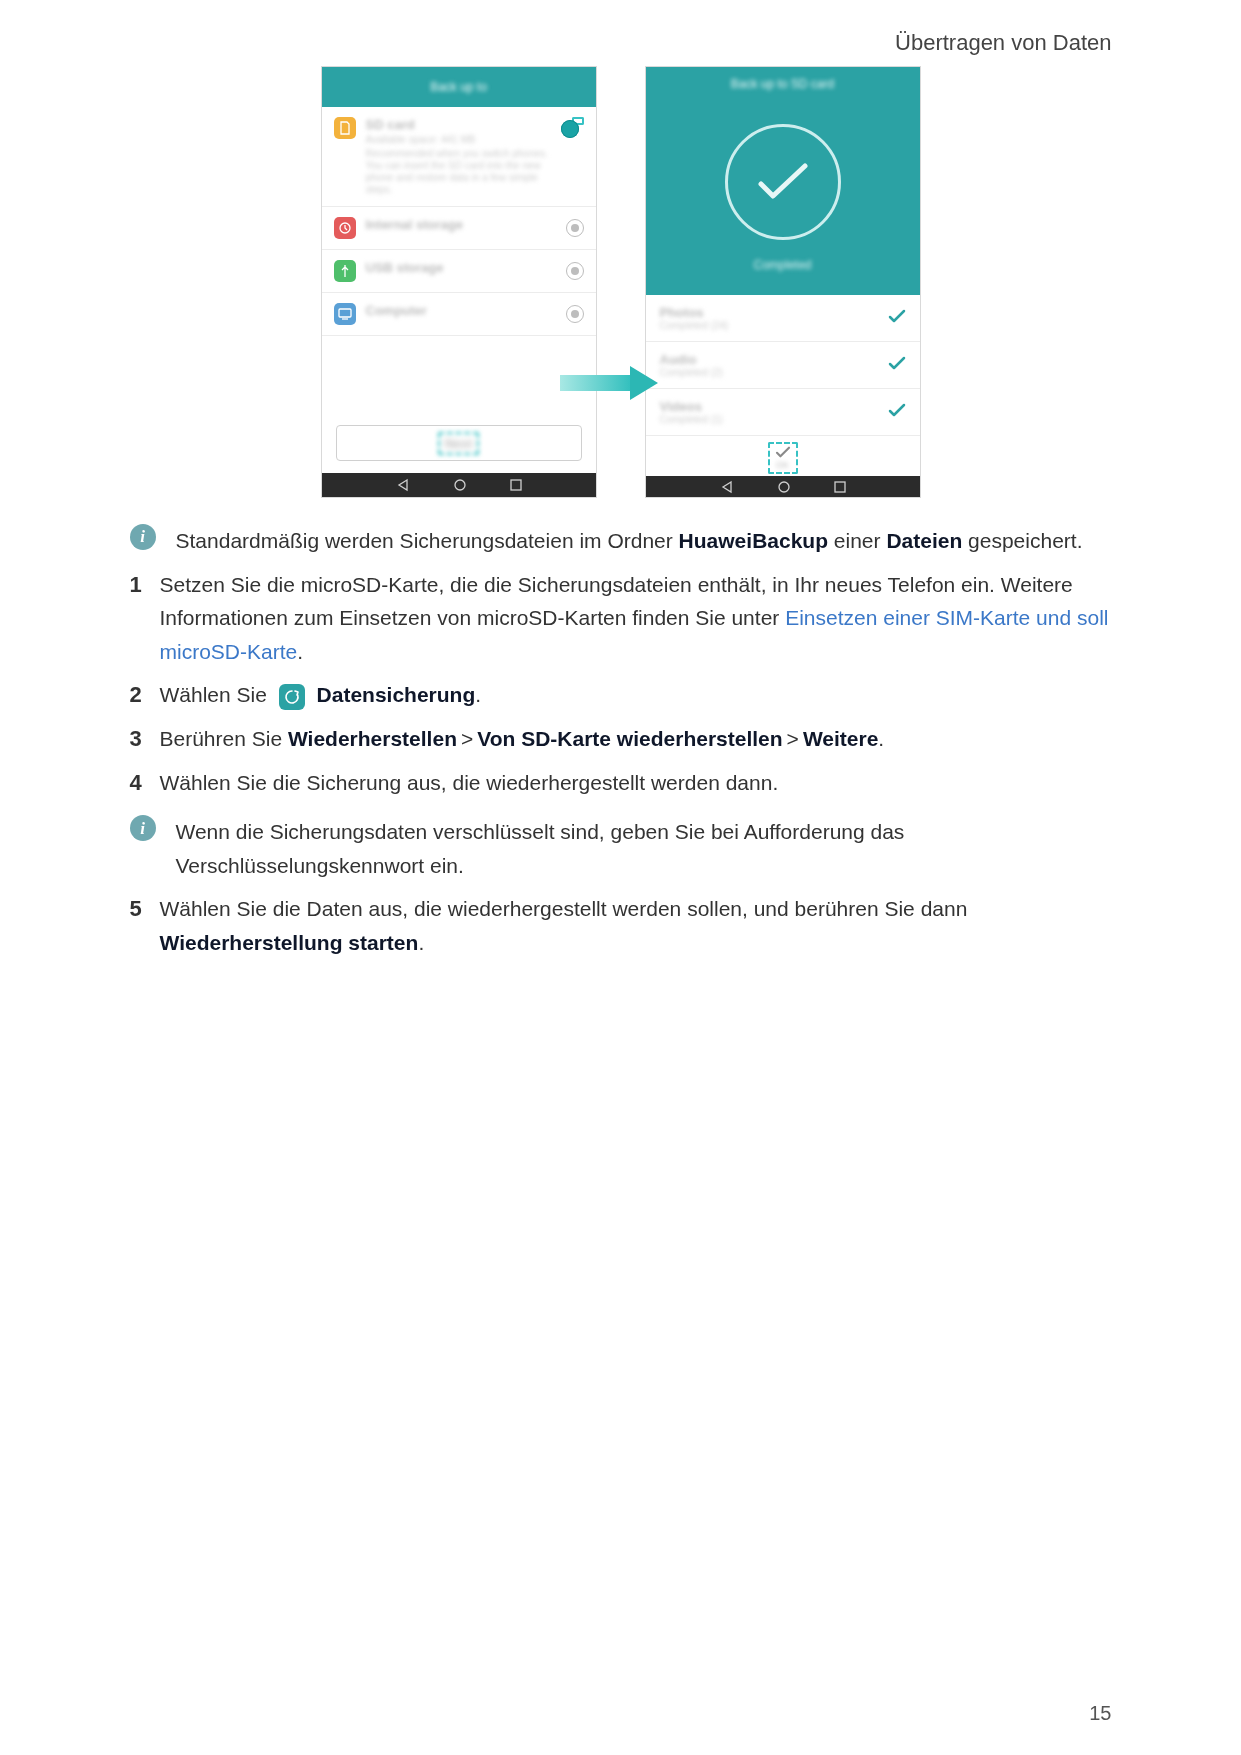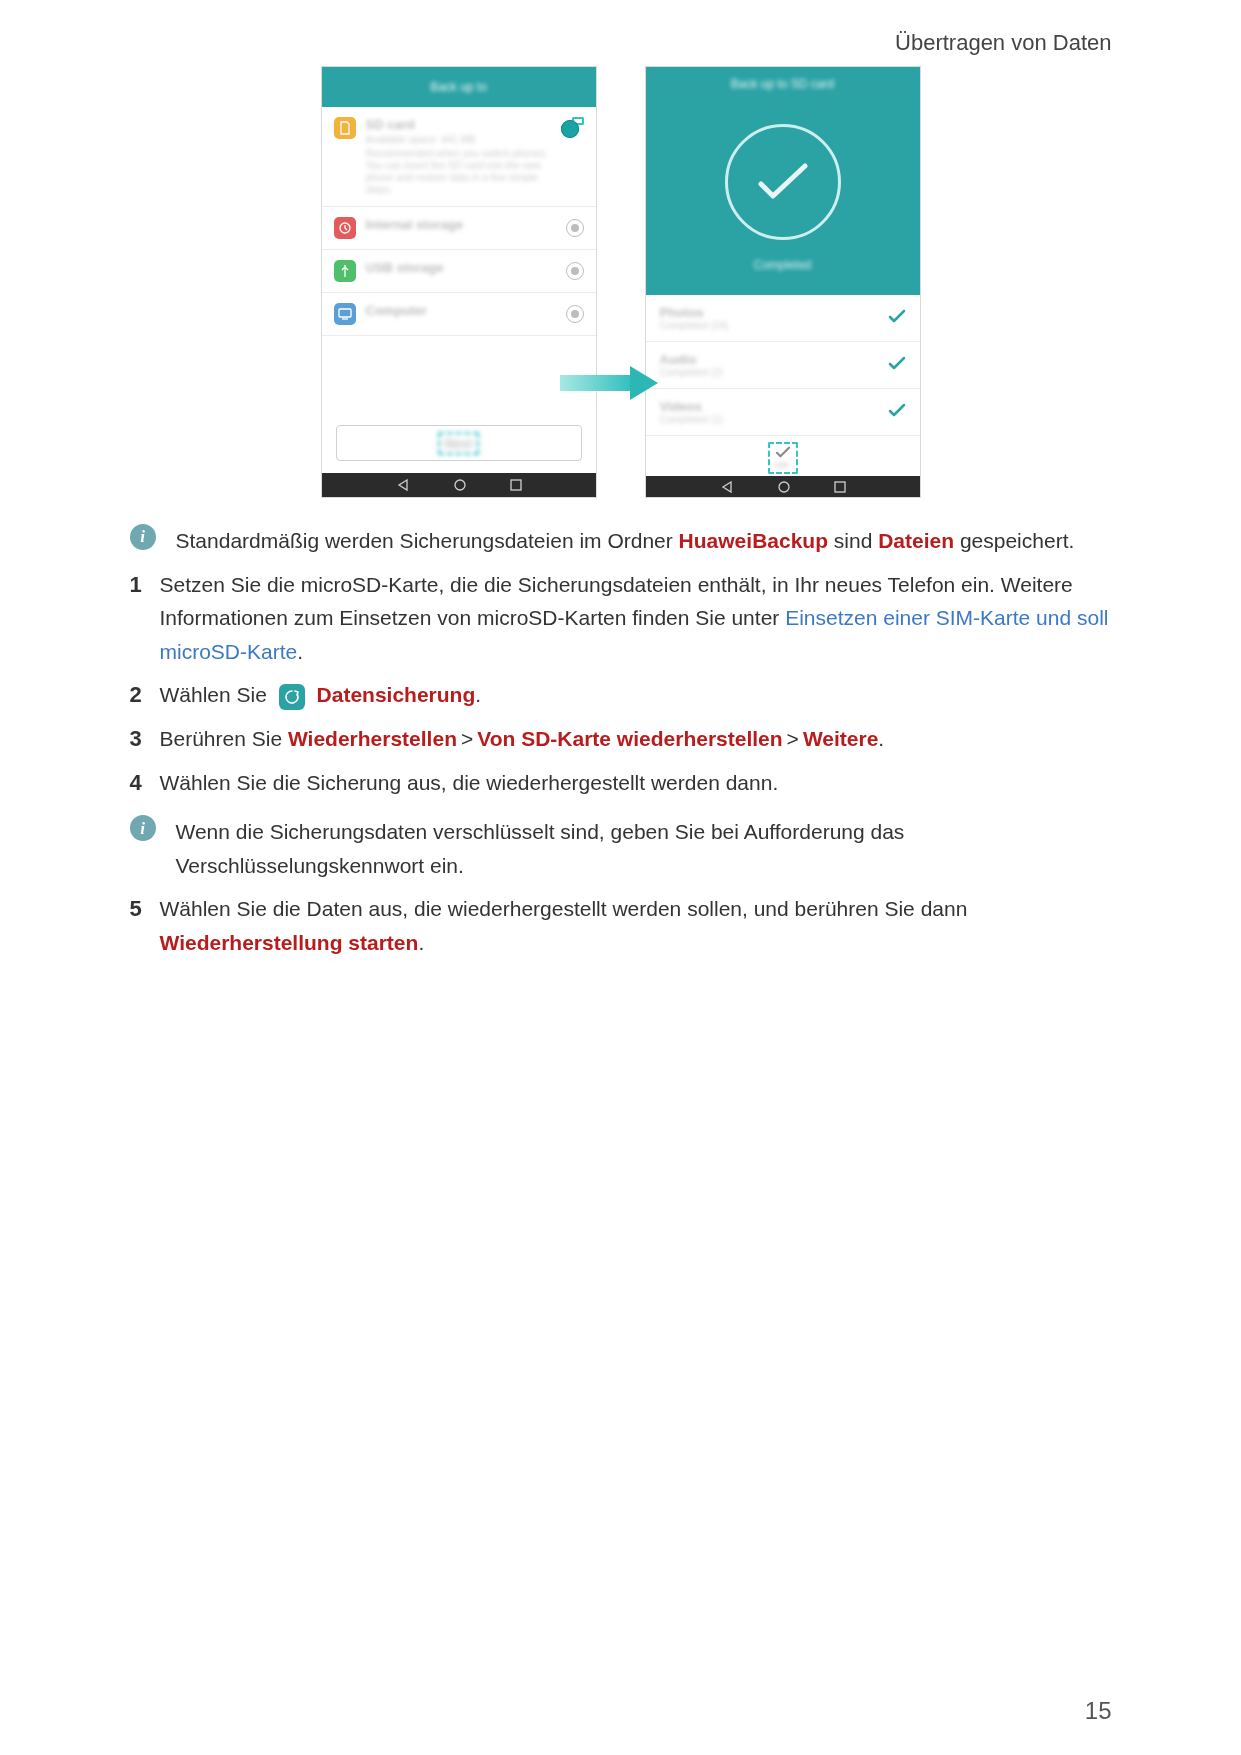--- a/index.html
+++ b/index.html
@@ -72,27 +72,27 @@
     border-radius:50%;background:var(--info);color:#fff;font-family:Georgia,serif;
     font-style:italic;font-weight:700;align-items:center;justify-content:center;
     font-size:17px;margin-right:10px;}
   .info-block{display:flex;gap:10px;margin-top:16px;}
   .info-block .txt{flex:1;}
   h3.section{font-size:22px;font-weight:700;margin:36px 0 18px;color:#222;}
   ol.num{list-style:none;padding:0;margin:0;}
   ol.num>li{display:flex;gap:12px;margin:10px 0;}
   ol.num>li .n{font-weight:800;font-size:22px;min-width:18px;line-height:1.5;}
   ol.num>li .c{flex:1;}
-  b{font-weight:700;color:#b91c1c;}
+  b{font-weight:700;color:#0f172a;}
   .link{color:var(--link);}
   .gt{display:inline-block;padding:0 4px;}
   .app-icon{display:inline-flex;vertical-align:middle;width:26px;height:26px;
     border-radius:6px;background:var(--teal);align-items:center;justify-content:center;
     margin:0 6px;}
-  .pagenum{position:absolute;bottom:30px;right:70px;font-size:24px;color:#555;}
+  .pagenum{position:absolute;bottom:30px;right:70px;font-size:20px;color:#555;}
 </style>
 </head>
 <body>
 
 <div class="page">
   <div class="topright">Übertragen von Daten</div>
 
   <div class="phones">
     <div class="arrow">
       <div class="arrow-body"></div>
@@ -239,21 +239,21 @@
             <rect x="2" y="2" width="10" height="10" stroke-width="1.3"></rect>
           </svg>
       </div>
     </div>
   </div>
 
   <div class="doc">
     <div class="info-block">
       <span class="info-badge">i</span>
       <div class="txt">
-        <span>Standardmäßig werden Sicherungsdateien im Ordner </span><b>HuaweiBackup</b><span> sind </span><b>Dateien</b><span> gespeichert.</span>
+        <span>Standardmäßig werden Sicherungsdateien im Ordner </span><b>HuaweiBackup</b><span> einer </span><b>Dateien</b><span> gespeichert.</span>
       </div>
     </div>
 
 
     <ol class="num">
       <li>
         <span class="n">1</span>
         <div class="c">
           <span>Setzen Sie die microSD-Karte, die die Sicherungsdateien enthält, in Ihr neues Telefon ein. Weitere Informationen zum Einsetzen von microSD-Karten finden Sie unter </span><span class="link">Einsetzen einer SIM-Karte und soll microSD-Karte</span><span>.</span>
         </div>

